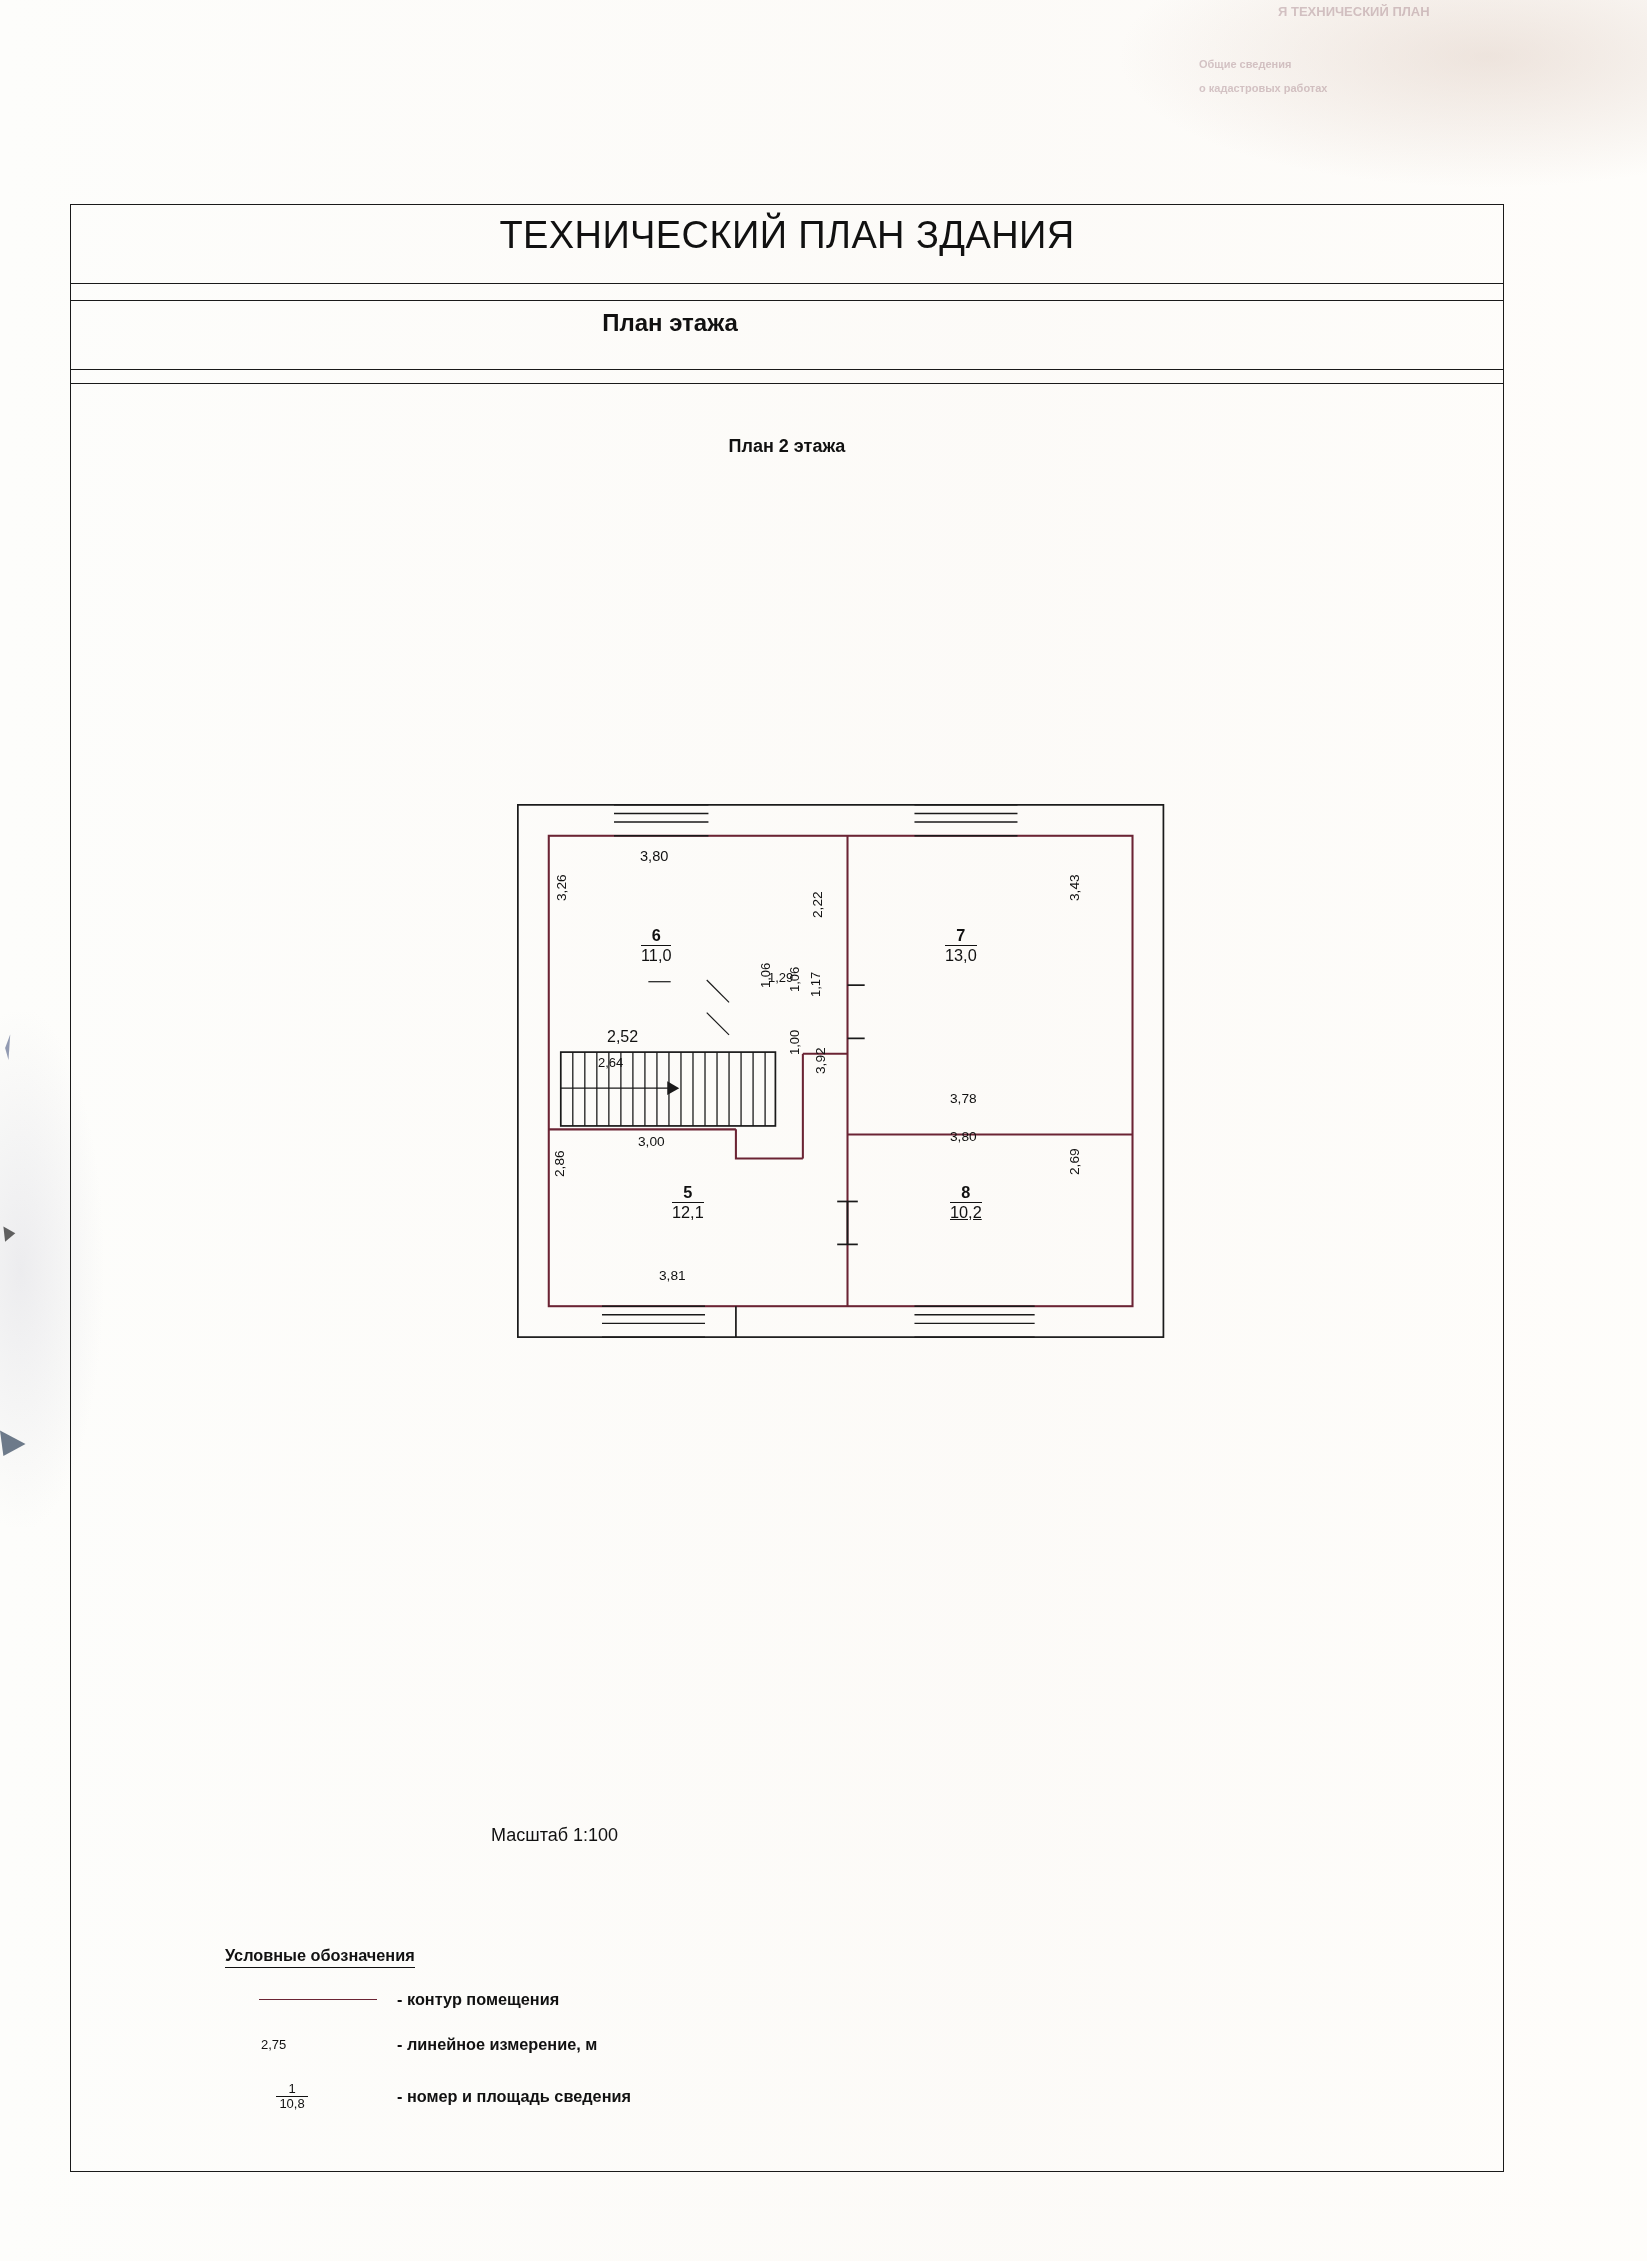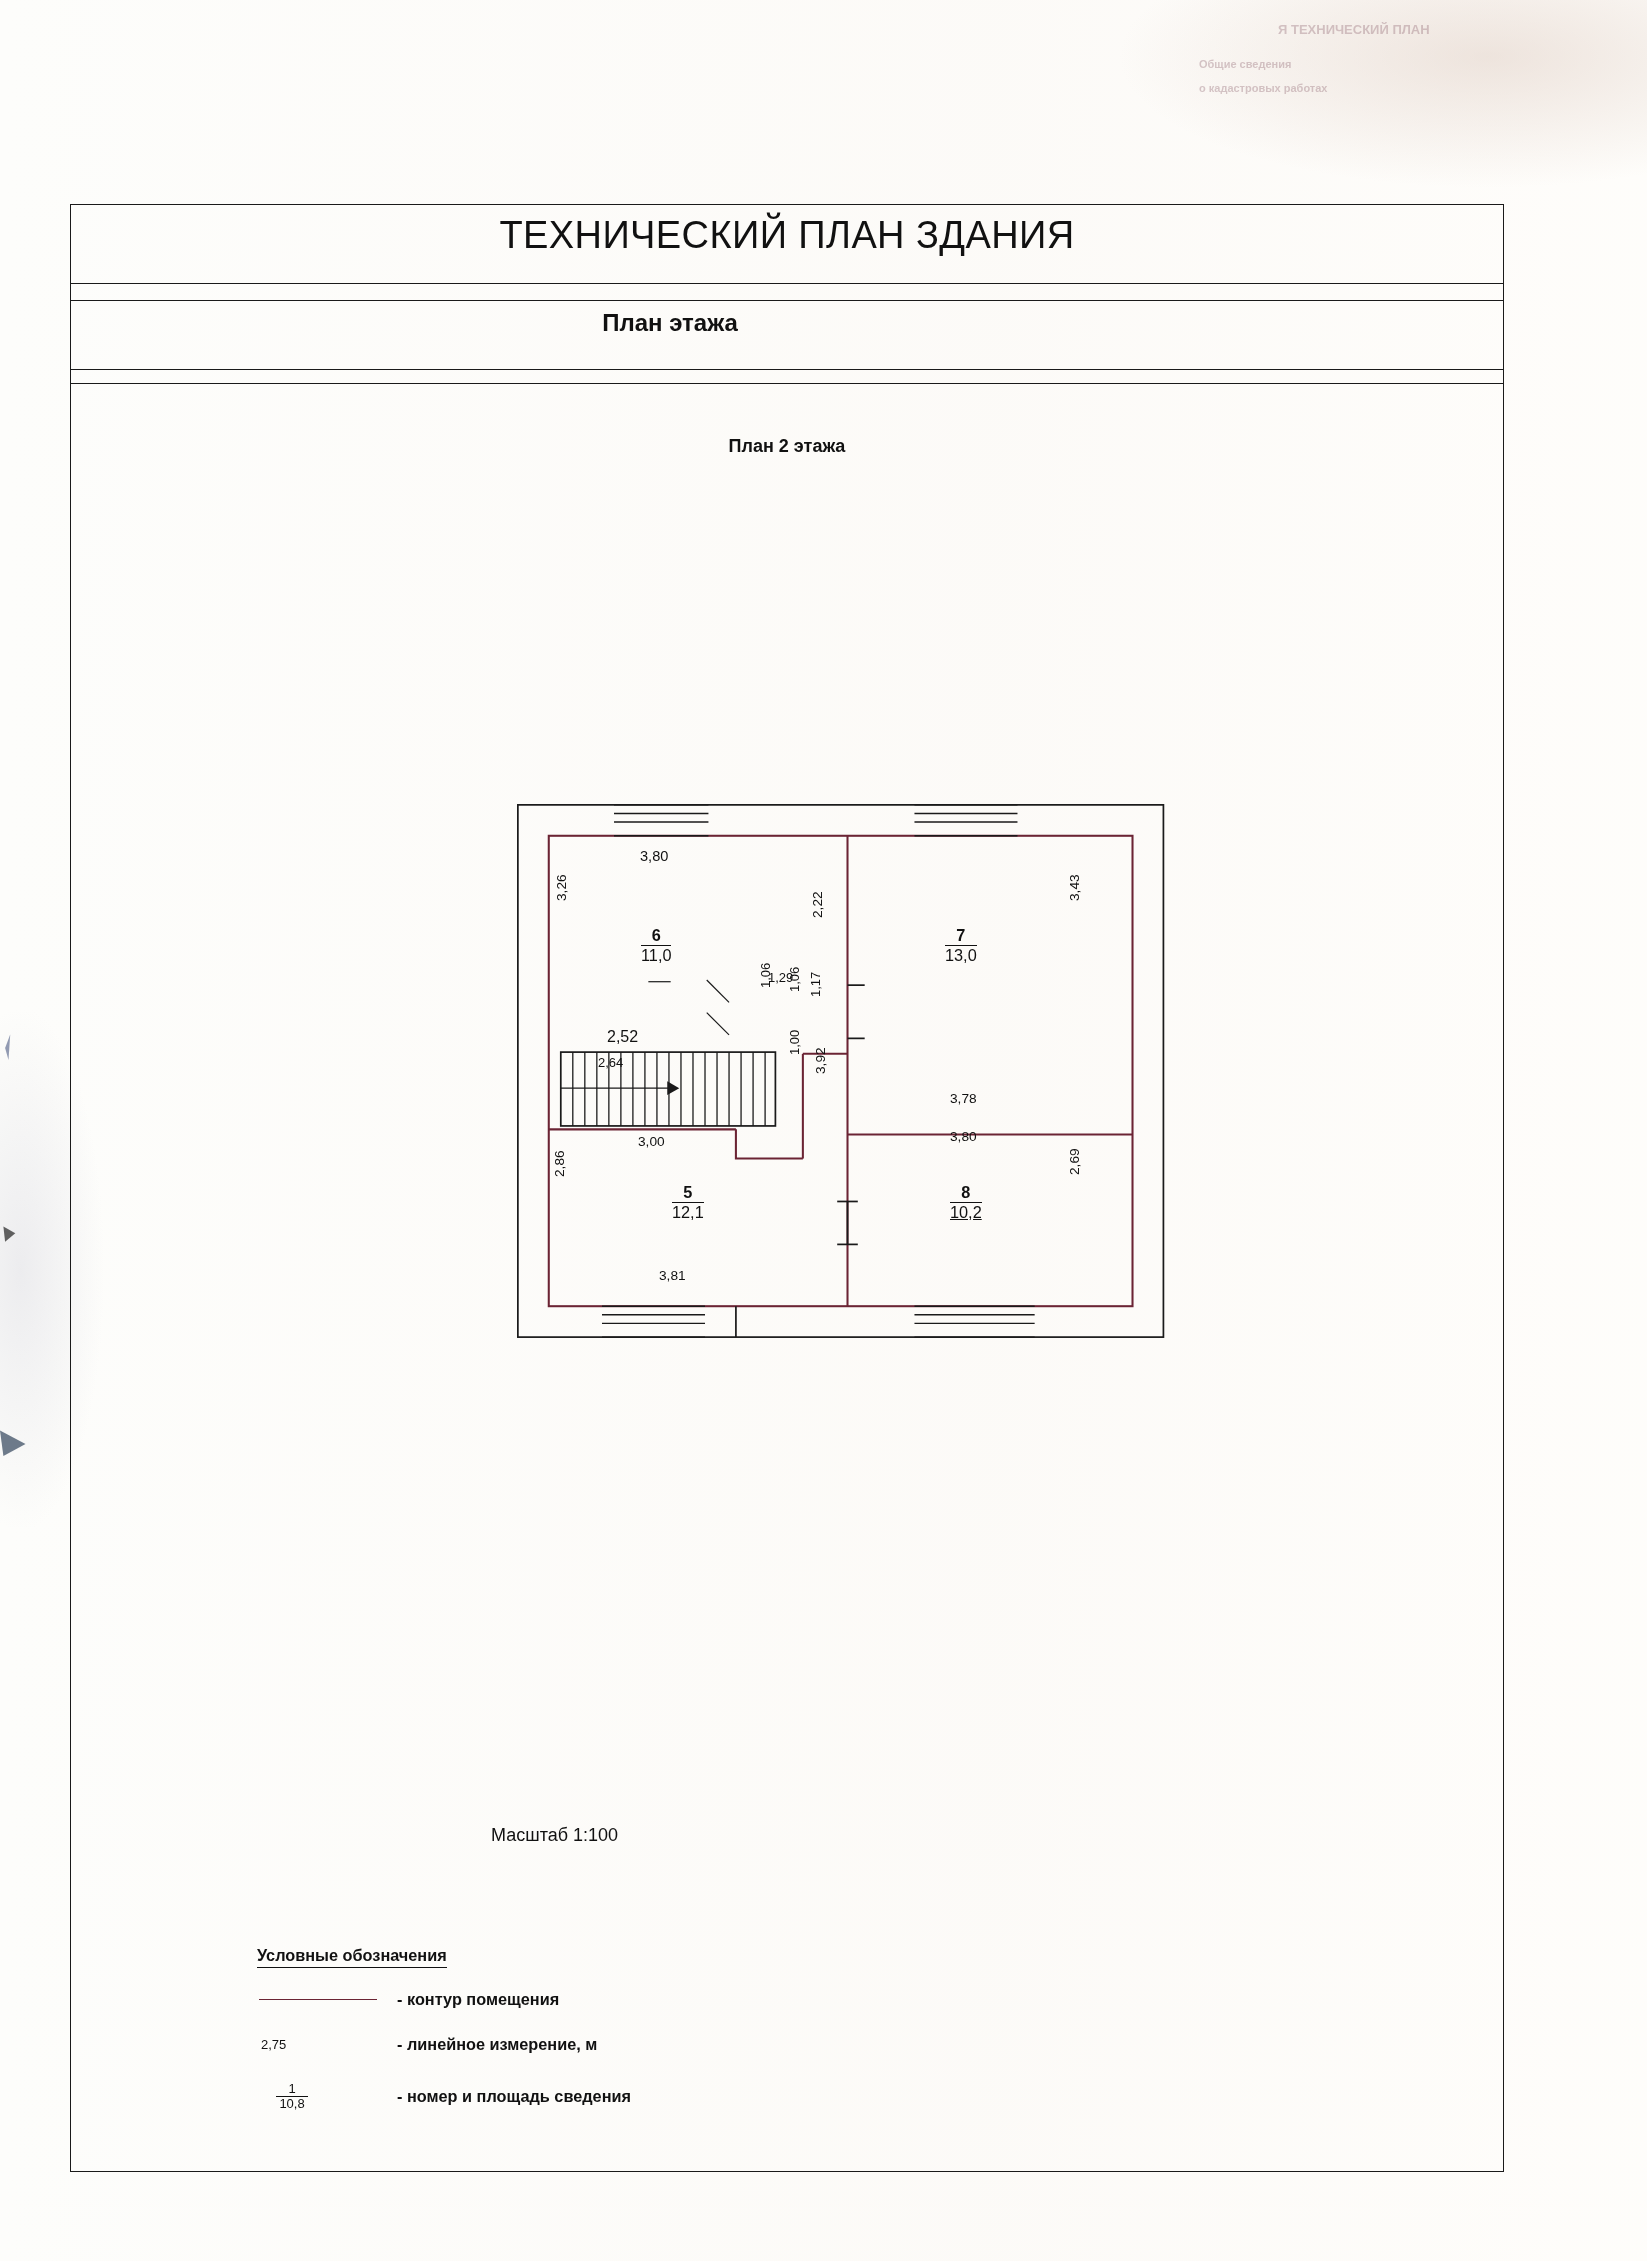--- a/index.html
+++ b/index.html
@@ -126,21 +126,20 @@
     left: 225px;
     top: 1946px;
     width: 772px;
   }
   .legend-title {
     font-size: 16.3px;
     font-weight: 700;
     display: inline-block;
     border-bottom: 1.7px solid #111;
     padding-bottom: 1.7px;
-    margin-left: 32px;
   }
   .legend-row {
     display: flex;
     align-items: center;
     margin-top: 19px;
     height: 26px;
   }
   .legend-sym {
     width: 172px;
     display: flex;
@@ -191,21 +190,21 @@
   }
 </style>
 </head>
 <body>
 
 <div class="page-bg"></div>
 <div class="scan-tint"></div>
 <div class="scan-smudge"></div>
 <div class="scan-smudge2"></div>
 
-<div class="ghost-text" style="left:1278px; top:22px;text-align:right;">Я ТЕХНИЧЕСКИЙ ПЛАН</div>
+<div class="ghost-text" style="left:1278px; top:4px;text-align:right;">Я ТЕХНИЧЕСКИЙ ПЛАН</div>
 <div class="ghost-text" style="left:1199px; top:58px; font-size:11px;">Общие сведения</div>
 <div class="ghost-text" style="left:1199px; top:82px; font-size:11px;">о кадастровых работах</div>
 
 <svg class="edge-marks" width="34" height="480" viewBox="0 0 40 560">
   <path d="M6 20 L12 4 L10 34 Z" fill="#6d7a9a" opacity="0.75"></path>
   <path d="M4 230 L18 238 L6 248 Z" fill="#3b3b3b" opacity="0.8"></path>
   <path d="M0 470 L30 486 L4 500 Z" fill="#4a5a6e" opacity="0.8"></path>
 </svg>
 
 <div class="doc-frame"></div>

